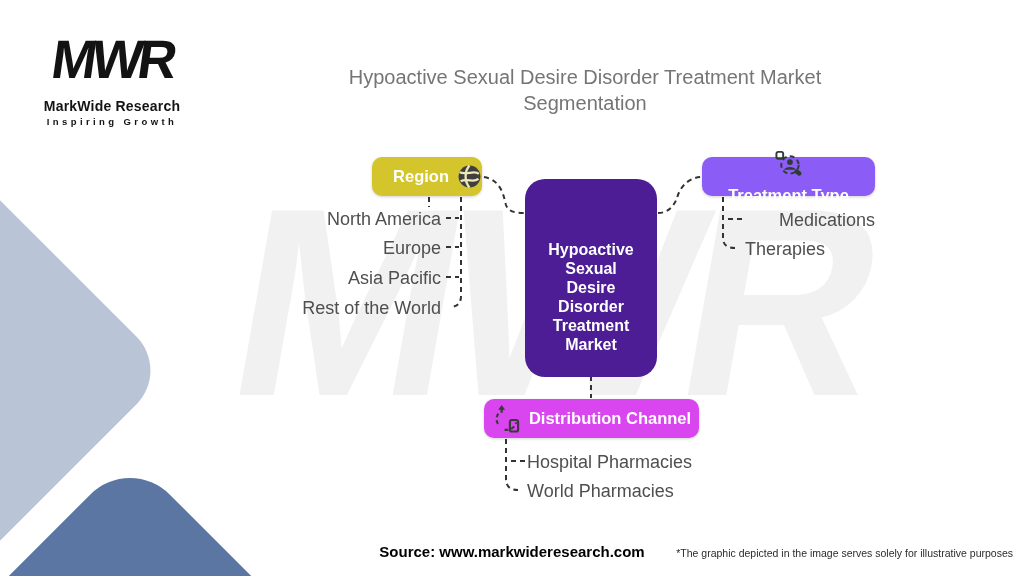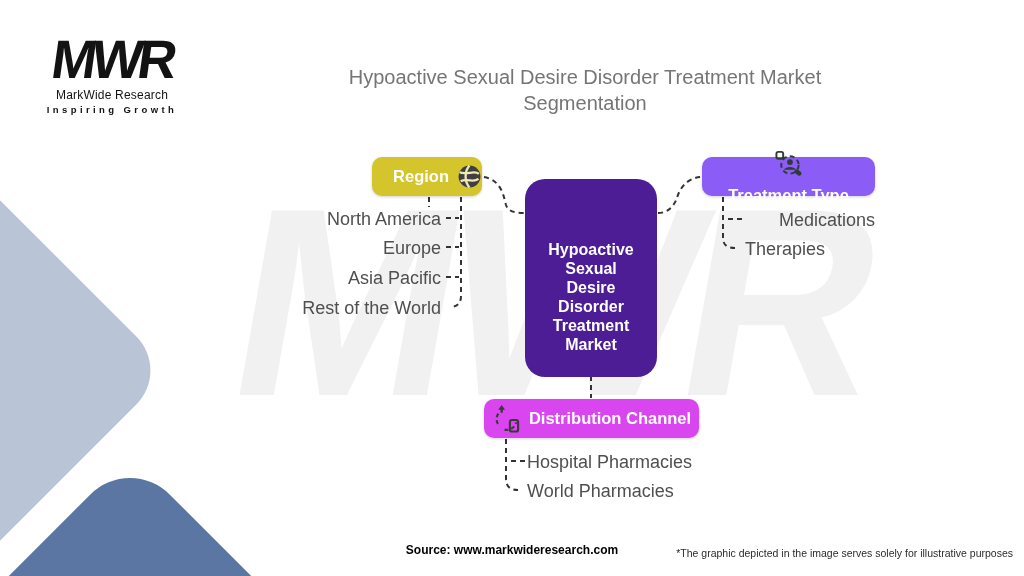--- a/index.html
+++ b/index.html
@@ -19,21 +19,21 @@
     background:#b9c4d6; border-radius:48px; transform:rotate(45deg); z-index:1;
   }
   .shape-dark {
     position:absolute; left:-54px; top:531px; width:368px; height:368px;
     background:#5b76a3; border-radius:56px; transform:rotate(45deg); z-index:1;
   }
 
   
   .logo { position:absolute; left:28px; top:34px; width:168px; text-align:center; z-index:3; color:#131313; }
   .logo-mark { font-size:54px; font-weight:800; letter-spacing:-5px; line-height:0.95; transform:skewX(-8deg); }
-  .logo-name { font-size:12px; font-weight:400; margin-top:3px; letter-spacing:0.2px; }
+  .logo-name { font-size:14px; font-weight:700; margin-top:13px; letter-spacing:0.2px; }
   .logo-tagline { font-size:9.5px; font-weight:700; letter-spacing:3.4px; margin-top:2px; }
 
   
   .title { position:absolute; left:260px; top:64px; width:650px; text-align:center;
            font-size:20px; color:#757575; line-height:1.32; z-index:3; }
 
   
   .connectors { position:absolute; left:0; top:0; z-index:2; }
   .connectors path { fill:none; stroke:#333333; stroke-width:2; stroke-dasharray:5 4; }
 
@@ -61,21 +61,21 @@
   #leaf-eu  { right:583px; top:238px; }
   #leaf-ap  { right:583px; top:268px; }
   #leaf-row { right:583px; top:298px; }
   #leaf-med  { left:745px; top:210px;margin-left:34px; }
   #leaf-ther { left:745px; top:239px; }
   #leaf-hosp   { left:527px; top:452px; }
   #leaf-retail { left:527px; top:481px; }
 
   
   .source { position:absolute; left:0; right:0; top:543px; text-align:center;
-            font-size:12px; font-weight:700; color:#000000; z-index:3; }
+            font-size:15px; font-weight:700; color:#000000; z-index:3; }
   .disclaimer { position:absolute; right:11px; top:547px; font-size:10.5px; color:#2b2b2b; z-index:3; }
 </style>
 </head>
 <body>
 
 <div class="canvas">
 
   <div class="watermark">MWR</div>
   <div class="shape-light"></div>
   <div class="shape-dark"></div>

